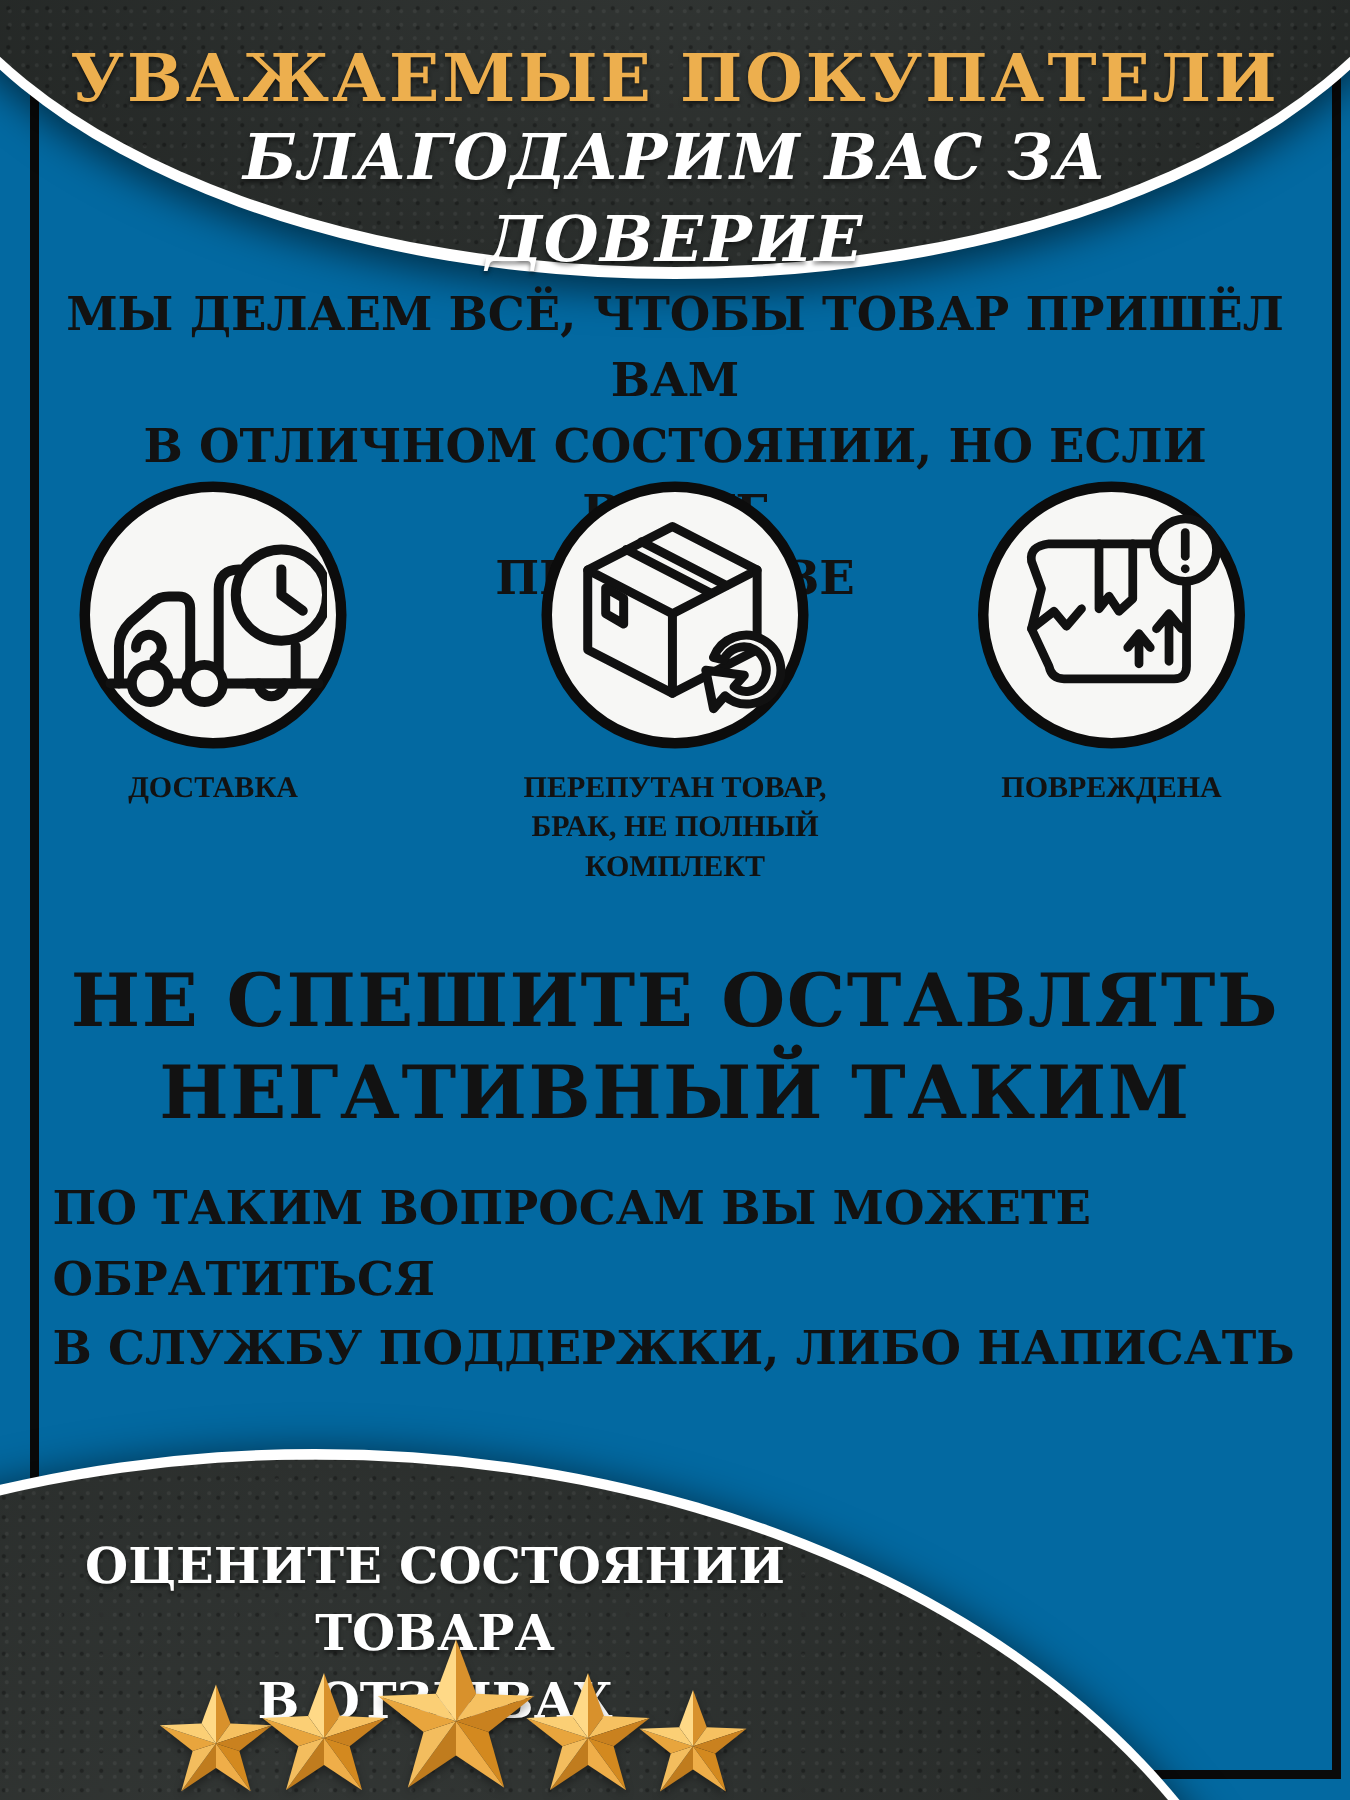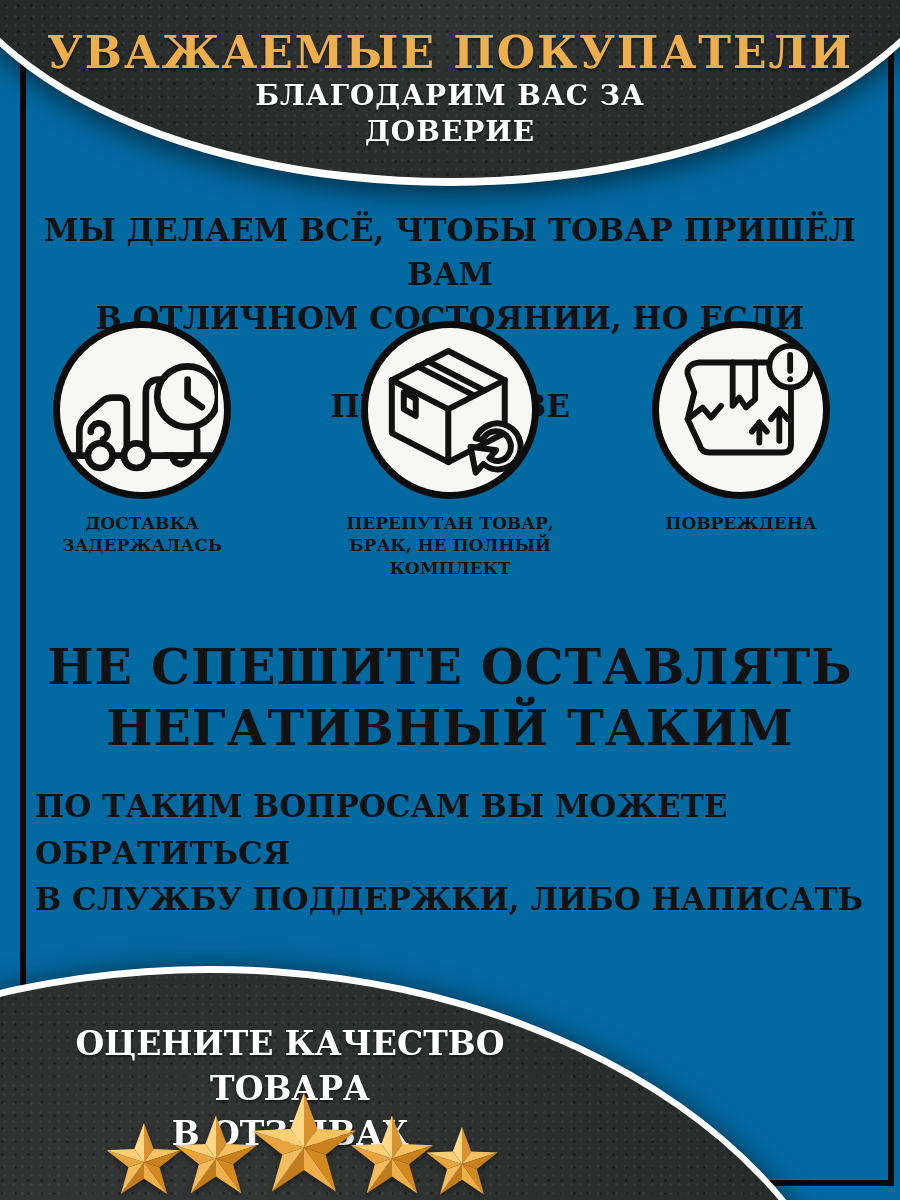--- a/index.html
+++ b/index.html
@@ -28,32 +28,32 @@
     z-index:2;
   }
   .arc-white.top{left:-74px;top:-386px;width:1048px;height:572px;box-shadow:0 8px 26px rgba(0,0,0,.55);}
   .arc-dark.top {left:-70px;top:-384px;width:1040px;height:562px;}
   .arc-white.bot{left:-455px;top:966px;width:1330px;height:934px;box-shadow:0 0 26px rgba(0,0,0,.5);}
   .arc-dark.bot {left:-450px;top:973px;width:1320px;height:922px;}
 
   .header-text{position:absolute;left:0;right:0;top:0;text-align:center;z-index:3;}
   .gold-title{margin-top:27px;font-size:44px;letter-spacing:2px;color:#edaf4e;
     text-shadow:0 2px 3px rgba(0,0,0,.55);}
-  .sub-line{font-size:28px;line-height:1.3;color:#fff;letter-spacing:1px;
-    text-shadow:0 2px 3px rgba(0,0,0,.5);}
+  .sub-line{font-size:42px;line-height:1.3;color:#fff;letter-spacing:1px;
+    text-shadow:0 2px 3px rgba(0,0,0,.5);font-style:italic;}
 
-  .intro{position:absolute;left:40px;right:40px;top:208px;text-align:center;
+  .intro{position:absolute;left:40px;right:40px;top:188px;text-align:center;
     font-size:31px;line-height:1.42;z-index:3;}
 
   .issue{position:absolute;top:321px;text-align:center;z-index:3;}
   .issue .circle{
     width:164px;height:164px;border:7px solid #0c0c0c;border-radius:50%;
     background:#f7f7f5;margin:0 auto;display:flex;align-items:center;justify-content:center;
   }
-  .issue .label{margin-top:13px;font-size:17px;line-height:1.32;}
+  .issue .label{margin-top:13px;font-size:20px;line-height:1.32;font-family:Liberation Serif, serif;}
   .i1{left:34px;width:216px;}
   .i2{left:318px;width:264px;}
   .i3{left:633px;width:216px;}
 
   .headline{position:absolute;left:30px;right:30px;top:637px;text-align:center;
     font-size:49px;line-height:1.24;letter-spacing:1px;z-index:3;}
   .support{position:absolute;left:35px;right:35px;top:783px;text-align:left;
     font-size:31px;line-height:1.5;z-index:3;}
 
   .footer-text{position:absolute;left:0;top:1022px;width:580px;text-align:center;
@@ -97,21 +97,20 @@
         <path class="ic" d="M138 92 V118 H104"></path>
         <path class="ic" d="M112 118 a9 9 0 0 0 18 0"></path>
         <circle class="ic icf" cx="36" cy="118" r="13"></circle>
         <circle class="ic icf" cx="74" cy="118" r="13"></circle>
         <circle class="ic icf" cx="128" cy="56" r="32"></circle>
         <path class="ic" d="M128 56 V38 M128 56 L143 67"></path>
       </svg>
     </div>
     <div class="label">
       <div>ДОСТАВКА</div>
-      <div>ЗАДЕРЖАЛАСЬ</div>
     </div>
   </div>
 
   <div class="issue i2">
     <div class="circle">
       <svg width="154" height="148" viewBox="0 0 180 170">
         <path class="ic" d="M88 16 L154 50 L88 84 L22 50 Z"></path>
         <path class="ic" d="M22 50 V112 L88 146 V84"></path>
         <path class="ic" d="M154 50 V112 L88 146"></path>
         <path class="ic" d="M52 34 L118 68 M64 28 L130 62"></path>
@@ -150,21 +149,21 @@
   </div>
 
   <div class="support">
     <div>ПО ТАКИМ ВОПРОСАМ ВЫ МОЖЕТЕ ОБРАТИТЬСЯ</div>
     <div>В СЛУЖБУ ПОДДЕРЖКИ, ЛИБО НАПИСАТЬ</div>
   </div>
 
   <div class="arc arc-white bot"></div>
   <div class="arc arc-dark bot"></div>
   <div class="footer-text">
-    <div>ОЦЕНИТЕ КАЧЕСТВО ТОВАРА</div>
+    <div>ОЦЕНИТЕ СОСТОЯНИИ ТОВАРА</div>
     <div>В ОТЗЫВАХ</div>
   </div>
 
   <div class="stars">
     <svg width="0" height="0" style="position:absolute">
       <defs>
         <symbol id="star-facet" viewBox="0 0 100 100">
           <polygon points="50,6 38.2,37.8 50,54" fill="#ffd987"></polygon>
           <polygon points="50,6 61.8,37.8 50,54" fill="#d8912c"></polygon>
           <polygon points="95.7,39.2 61.8,37.8 50,54" fill="#f6c161"></polygon>

